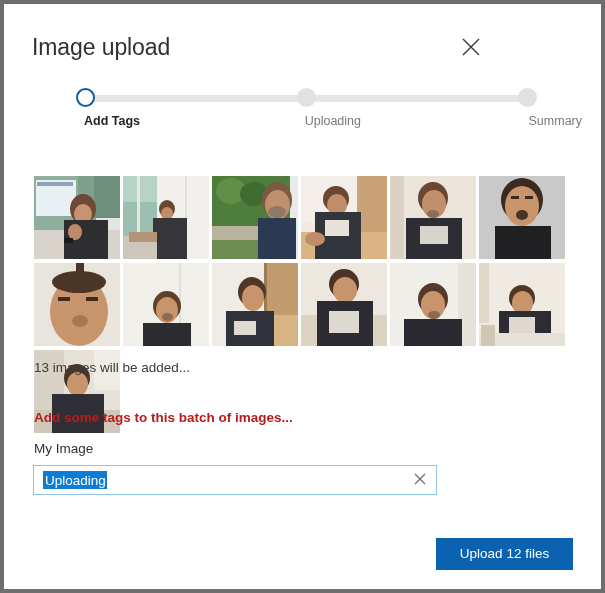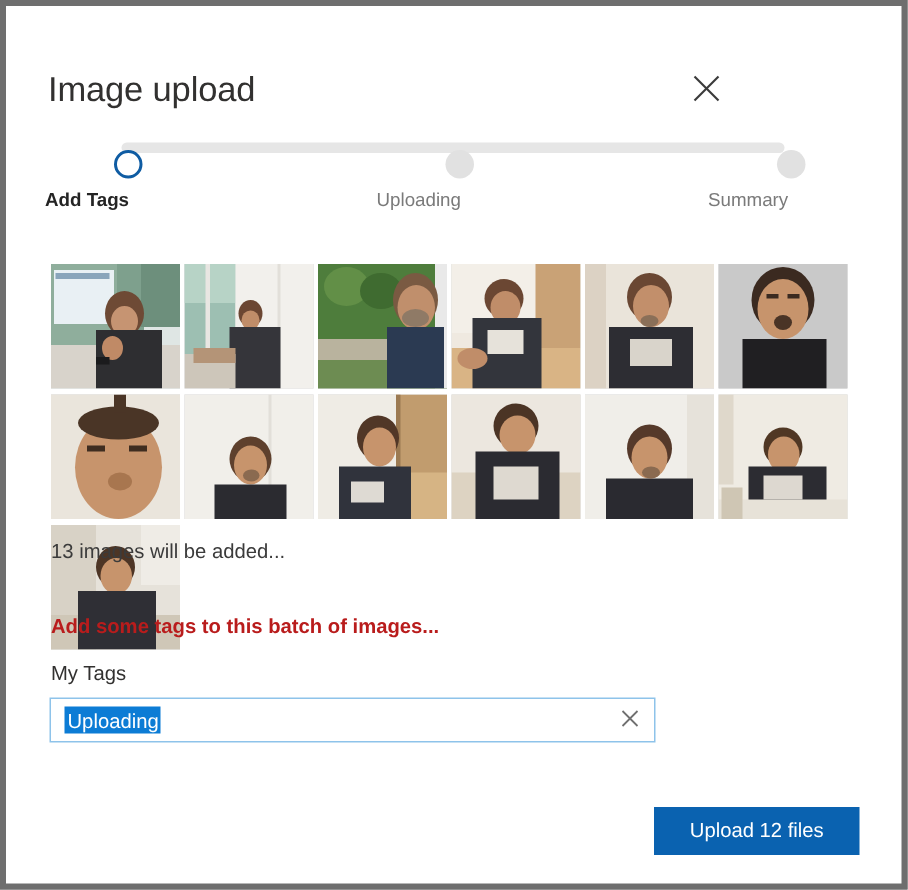--- a/index.html
+++ b/index.html
@@ -15,21 +15,21 @@
     position: absolute;
     left: 4px; top: 4px;
     width: 597px; height: 585px;
     background: #ffffff;
     overflow: hidden;
   }
 
   
   #header {
     position: absolute;
-    left: 0; top: 12px;
+    left: 0; top: 0;
     width: 502px; height: 72px;
   }
   #dialog-title {
     position: absolute;
     left: 28px; top: 28px;
     font-size: 23px;
     font-weight: 400;
     color: #323130;
     letter-spacing: -0.1px;
     line-height: 30px;
@@ -56,24 +56,24 @@
   }
   #stepper-track {
     position: absolute;
     left: 77px; top: 9px;
     width: 442px; height: 7px;
     background: #e6e6e6;
     border-radius: 4px;
   }
   .step {
     position: absolute;
-    top: 12px;
+    top: 0;
     width: 110px;
     margin-left: -55px;
-    text-align: left;
+    text-align: right;
   }
   .step-dot {
     width: 19px; height: 19px;
     border-radius: 50%;
     margin: 2px auto 0 auto;
     background: #e1e1e1;
   }
   .step.active .step-dot {
     background: #ffffff;
     border: 2.4px solid #0f5ca3;
@@ -384,21 +384,21 @@
         <div class="rect" style="left:18px;top:44px;width:52px;height:39px;background:#2f2f35"></div>
         <div class="rect" style="left:60px;top:0;width:26px;height:40px;background:#efece6"></div>
       </div>
     </div>
 
   </div>
 
   <div id="caption-images">13 images will be added...</div>
 
   <div id="tags-heading">Add some tags to this batch of images...</div>
-  <div id="tags-field-label">My Tags</div>
+  <div id="tags-field-label">My Image</div>
 
   <div id="tag-input-wrap">
     <span id="tag-input-text">Uploading</span>
     <button id="tag-clear-button">
       <span>
         <svg width="12" height="12" viewBox="0 0 12 12">
           <line x1="1" y1="1" x2="11" y2="11" stroke="#707070" stroke-width="1.2"></line>
           <line x1="11" y1="1" x2="1" y2="11" stroke="#707070" stroke-width="1.2"></line>
         </svg>
       </span>

